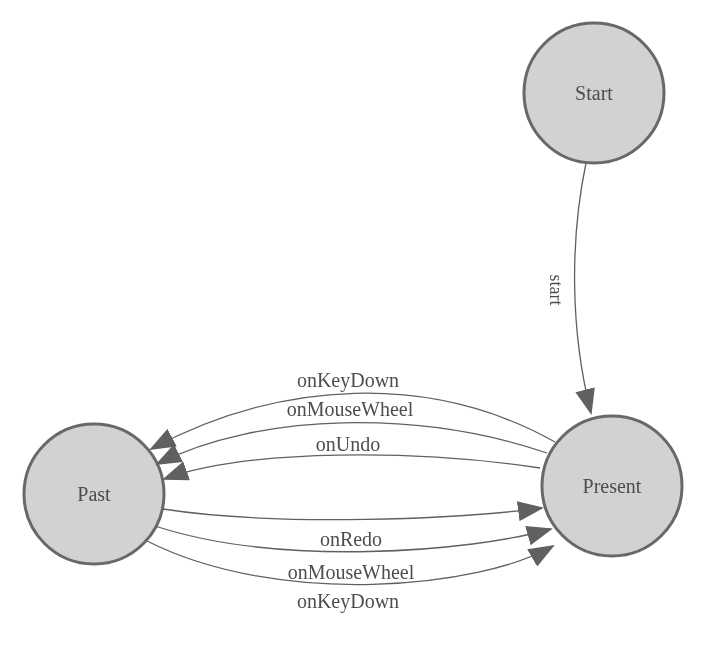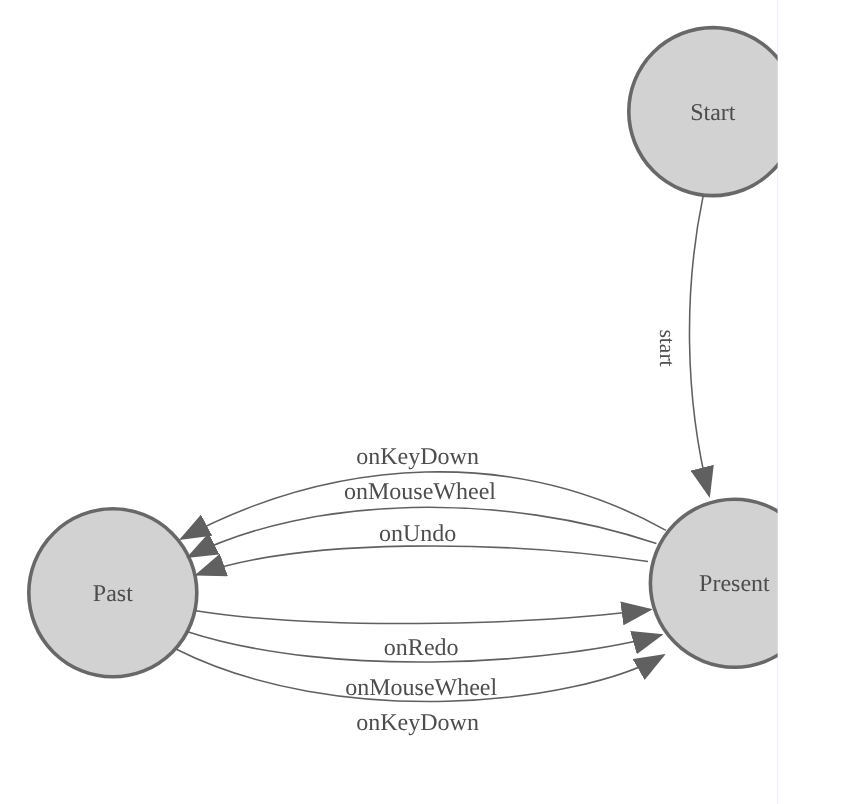--- a/index.html
+++ b/index.html
@@ -2,23 +2,23 @@
 <html><head>
 <meta charset="utf-8">
 <style>
   html, body {
     margin: 0;
     padding: 0;
     background: #ffffff;
   }
   .canvas {
     position: relative;
-    width: 648px;
+    width: 721px;
     height: 670px;
-    background: #c4b5fd;
+    background: #b91c1c;
     overflow: hidden;
     font-family: "Liberation Serif", "DejaVu Serif", serif;
   }
   svg {
     display: block;
   }
   .node-circle {
     cursor: move;
   }
   .edge-path {

